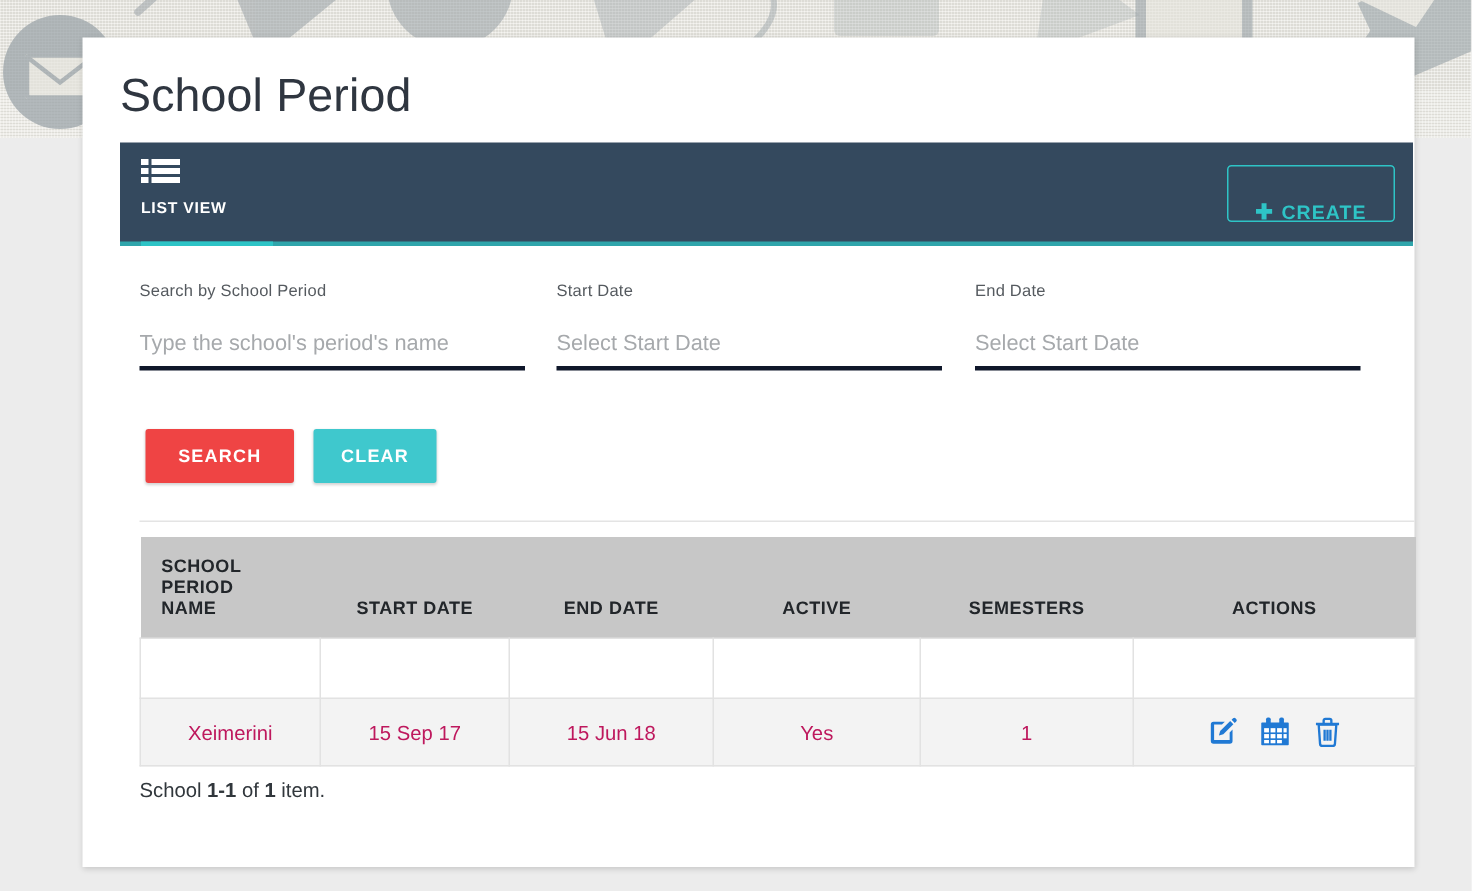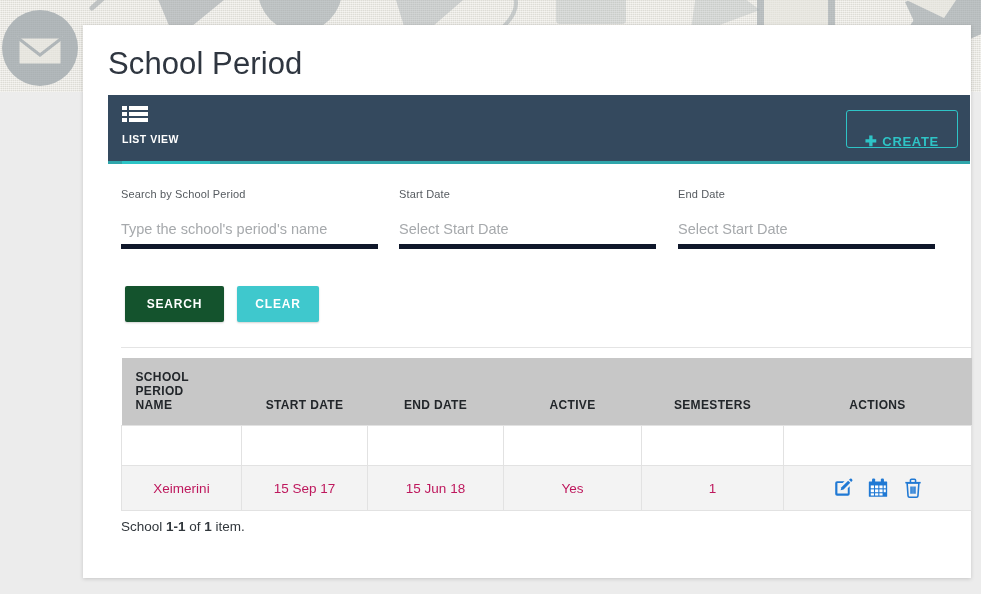--- a/index.html
+++ b/index.html
@@ -44,21 +44,20 @@
   
   #card {
     position: absolute;
     left: 55px;
     top: 25px;
     width: 888px;
     height: 553px;
     background: #ffffff;
     box-shadow: 0 1px 4px rgba(0,0,0,.16);
     box-sizing: border-box;
-    margin-left: 28px;
   }
 
   #page-title {
     position: absolute;
     left: 25px;
     top: 21px;
     font-size: 31px;
     font-weight: 400;
     color: #2f3640;
     letter-spacing: .1px;
@@ -150,21 +149,21 @@
     font-size: 11px;
     color: #555a5f;
     letter-spacing: .15px;
     height: 14px;
   }
   .field .field-input {
     margin-top: 19px;
     width: 100%;
     box-sizing: border-box;
     border: none;
-    border-bottom: 5px solid #0f172a;
+    border-bottom: 3px solid #0f172a;
     background: transparent;
     font-size: 14.5px;
     color: #0369a1;
     font-family: "Liberation Sans", sans-serif;
     padding: 0 0 7px 0;
     outline: none;
   }
   .field .field-input::placeholder { color: #a6a9ac; opacity: 1; }
   #field-name { left: 0; width: 257px; }
   #field-start { left: 278px; width: 257px; }
@@ -181,21 +180,21 @@
     font-size: 12px;
     font-weight: bold;
     letter-spacing: .8px;
     cursor: pointer;
     font-family: "Liberation Sans", sans-serif;
     box-shadow: 0 1px 2px rgba(0,0,0,.18);
   }
   #btn-search {
     left: 42px;
     width: 99px;
-    background: #14532d;
+    background: #ef4444;
   }
   #btn-clear {
     left: 154px;
     width: 82px;
     background: #3fc8cd;
   }
 
   
   #divider {
     position: absolute;

